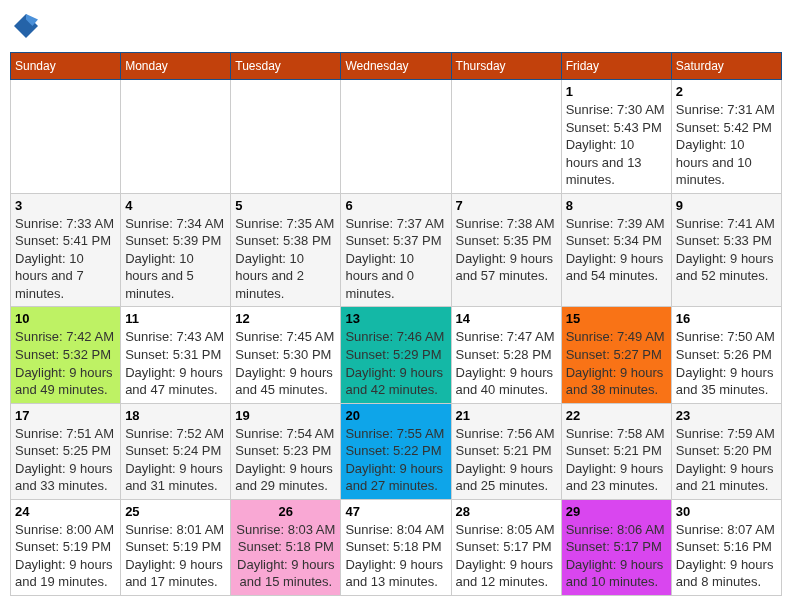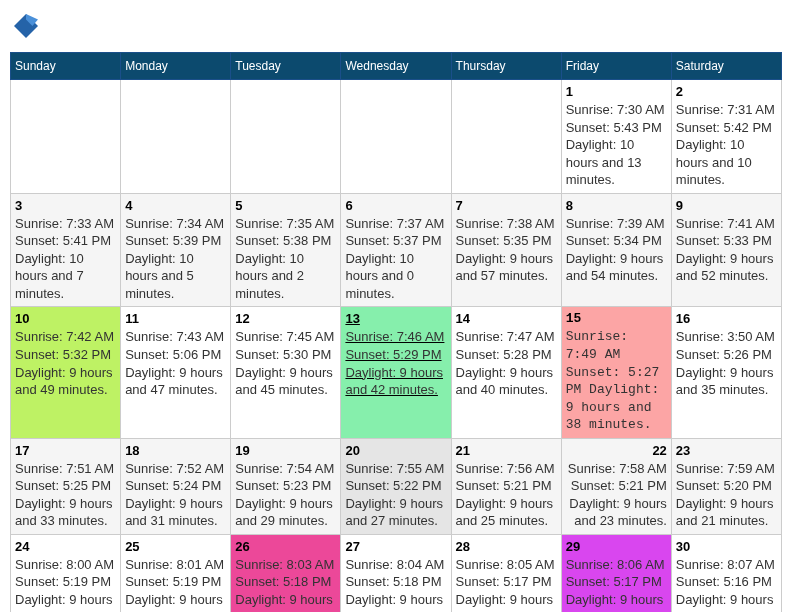--- a/index.html
+++ b/index.html
@@ -45,21 +45,21 @@
     .subtitle {
       font-size: 16px;
       color: #555;
     }
     table {
       width: 100%;
       border-collapse: collapse;
       font-size: 11px;
     }
     th {
-      background-color: #0c4a6e;
+      background-color: #c2410c;
       color: #fff;
       padding: 6px 4px;
       text-align: left;
       font-size: 12px;
       font-weight: normal;
     }
     td {
       border: 1px solid #ccc;
       vertical-align: top;
       padding: 4px;
@@ -186,50 +186,50 @@
       <tr>
         <td style="background-color: #bef264;">
           <span class="day-num">10</span>
           <div class="day-info">Sunrise: 7:42 AM
 Sunset: 5:32 PM
 Daylight: 9 hours and 49 minutes.</div>
         </td>
         <td style="background-color: rgb(255, 255, 255);">
           <span class="day-num">11</span>
           <div class="day-info">Sunrise: 7:43 AM
-Sunset: 5:06 PM
+Sunset: 5:31 PM
 Daylight: 9 hours and 47 minutes.</div>
         </td>
         <td style="background-color: rgb(255, 255, 255);">
           <span class="day-num">12</span>
           <div class="day-info">Sunrise: 7:45 AM
 Sunset: 5:30 PM
 Daylight: 9 hours and 45 minutes.</div>
         </td>
-        <td style="background-color: #86efac; text-decoration: underline;">
+        <td style="background-color: #14b8a6;">
           <span class="day-num">13</span>
           <div class="day-info">Sunrise: 7:46 AM
 Sunset: 5:29 PM
 Daylight: 9 hours and 42 minutes.</div>
         </td>
         <td style="background-color: rgb(255, 255, 255);">
           <span class="day-num">14</span>
           <div class="day-info">Sunrise: 7:47 AM
 Sunset: 5:28 PM
 Daylight: 9 hours and 40 minutes.</div>
         </td>
-        <td style="background-color: #fca5a5; font-family: Liberation Mono, monospace;">
+        <td style="background-color: #f97316;">
           <span class="day-num">15</span>
           <div class="day-info">Sunrise: 7:49 AM
 Sunset: 5:27 PM
 Daylight: 9 hours and 38 minutes.</div>
         </td>
         <td style="background-color: rgb(255, 255, 255);">
           <span class="day-num">16</span>
-          <div class="day-info">Sunrise: 3:50 AM
+          <div class="day-info">Sunrise: 7:50 AM
 Sunset: 5:26 PM
 Daylight: 9 hours and 35 minutes.</div>
         </td>
       </tr>
       <tr>
         <td style="background-color: rgb(245, 245, 245);">
           <span class="day-num">17</span>
           <div class="day-info">Sunrise: 7:51 AM
 Sunset: 5:25 PM
 Daylight: 9 hours and 33 minutes.</div>
@@ -239,33 +239,33 @@
           <div class="day-info">Sunrise: 7:52 AM
 Sunset: 5:24 PM
 Daylight: 9 hours and 31 minutes.</div>
         </td>
         <td style="background-color: rgb(245, 245, 245);">
           <span class="day-num">19</span>
           <div class="day-info">Sunrise: 7:54 AM
 Sunset: 5:23 PM
 Daylight: 9 hours and 29 minutes.</div>
         </td>
-        <td style="background-color: #e5e5e5;">
+        <td style="background-color: #0ea5e9;">
           <span class="day-num">20</span>
           <div class="day-info">Sunrise: 7:55 AM
 Sunset: 5:22 PM
 Daylight: 9 hours and 27 minutes.</div>
         </td>
         <td style="background-color: rgb(245, 245, 245);">
           <span class="day-num">21</span>
           <div class="day-info">Sunrise: 7:56 AM
 Sunset: 5:21 PM
 Daylight: 9 hours and 25 minutes.</div>
         </td>
-        <td style="background-color: rgb(245, 245, 245); text-align: right;">
+        <td style="background-color: rgb(245, 245, 245);">
           <span class="day-num">22</span>
           <div class="day-info">Sunrise: 7:58 AM
 Sunset: 5:21 PM
 Daylight: 9 hours and 23 minutes.</div>
         </td>
         <td style="background-color: rgb(245, 245, 245);">
           <span class="day-num">23</span>
           <div class="day-info">Sunrise: 7:59 AM
 Sunset: 5:20 PM
 Daylight: 9 hours and 21 minutes.</div>
@@ -277,28 +277,28 @@
           <div class="day-info">Sunrise: 8:00 AM
 Sunset: 5:19 PM
 Daylight: 9 hours and 19 minutes.</div>
         </td>
         <td style="background-color: rgb(255, 255, 255);">
           <span class="day-num">25</span>
           <div class="day-info">Sunrise: 8:01 AM
 Sunset: 5:19 PM
 Daylight: 9 hours and 17 minutes.</div>
         </td>
-        <td style="background-color: #ec4899;">
+        <td style="background-color: #f9a8d4; text-align: center;">
           <span class="day-num">26</span>
           <div class="day-info">Sunrise: 8:03 AM
 Sunset: 5:18 PM
 Daylight: 9 hours and 15 minutes.</div>
         </td>
         <td style="background-color: rgb(255, 255, 255);">
-          <span class="day-num">27</span>
+          <span class="day-num">47</span>
           <div class="day-info">Sunrise: 8:04 AM
 Sunset: 5:18 PM
 Daylight: 9 hours and 13 minutes.</div>
         </td>
         <td style="background-color: rgb(255, 255, 255);">
           <span class="day-num">28</span>
           <div class="day-info">Sunrise: 8:05 AM
 Sunset: 5:17 PM
 Daylight: 9 hours and 12 minutes.</div>
         </td>

